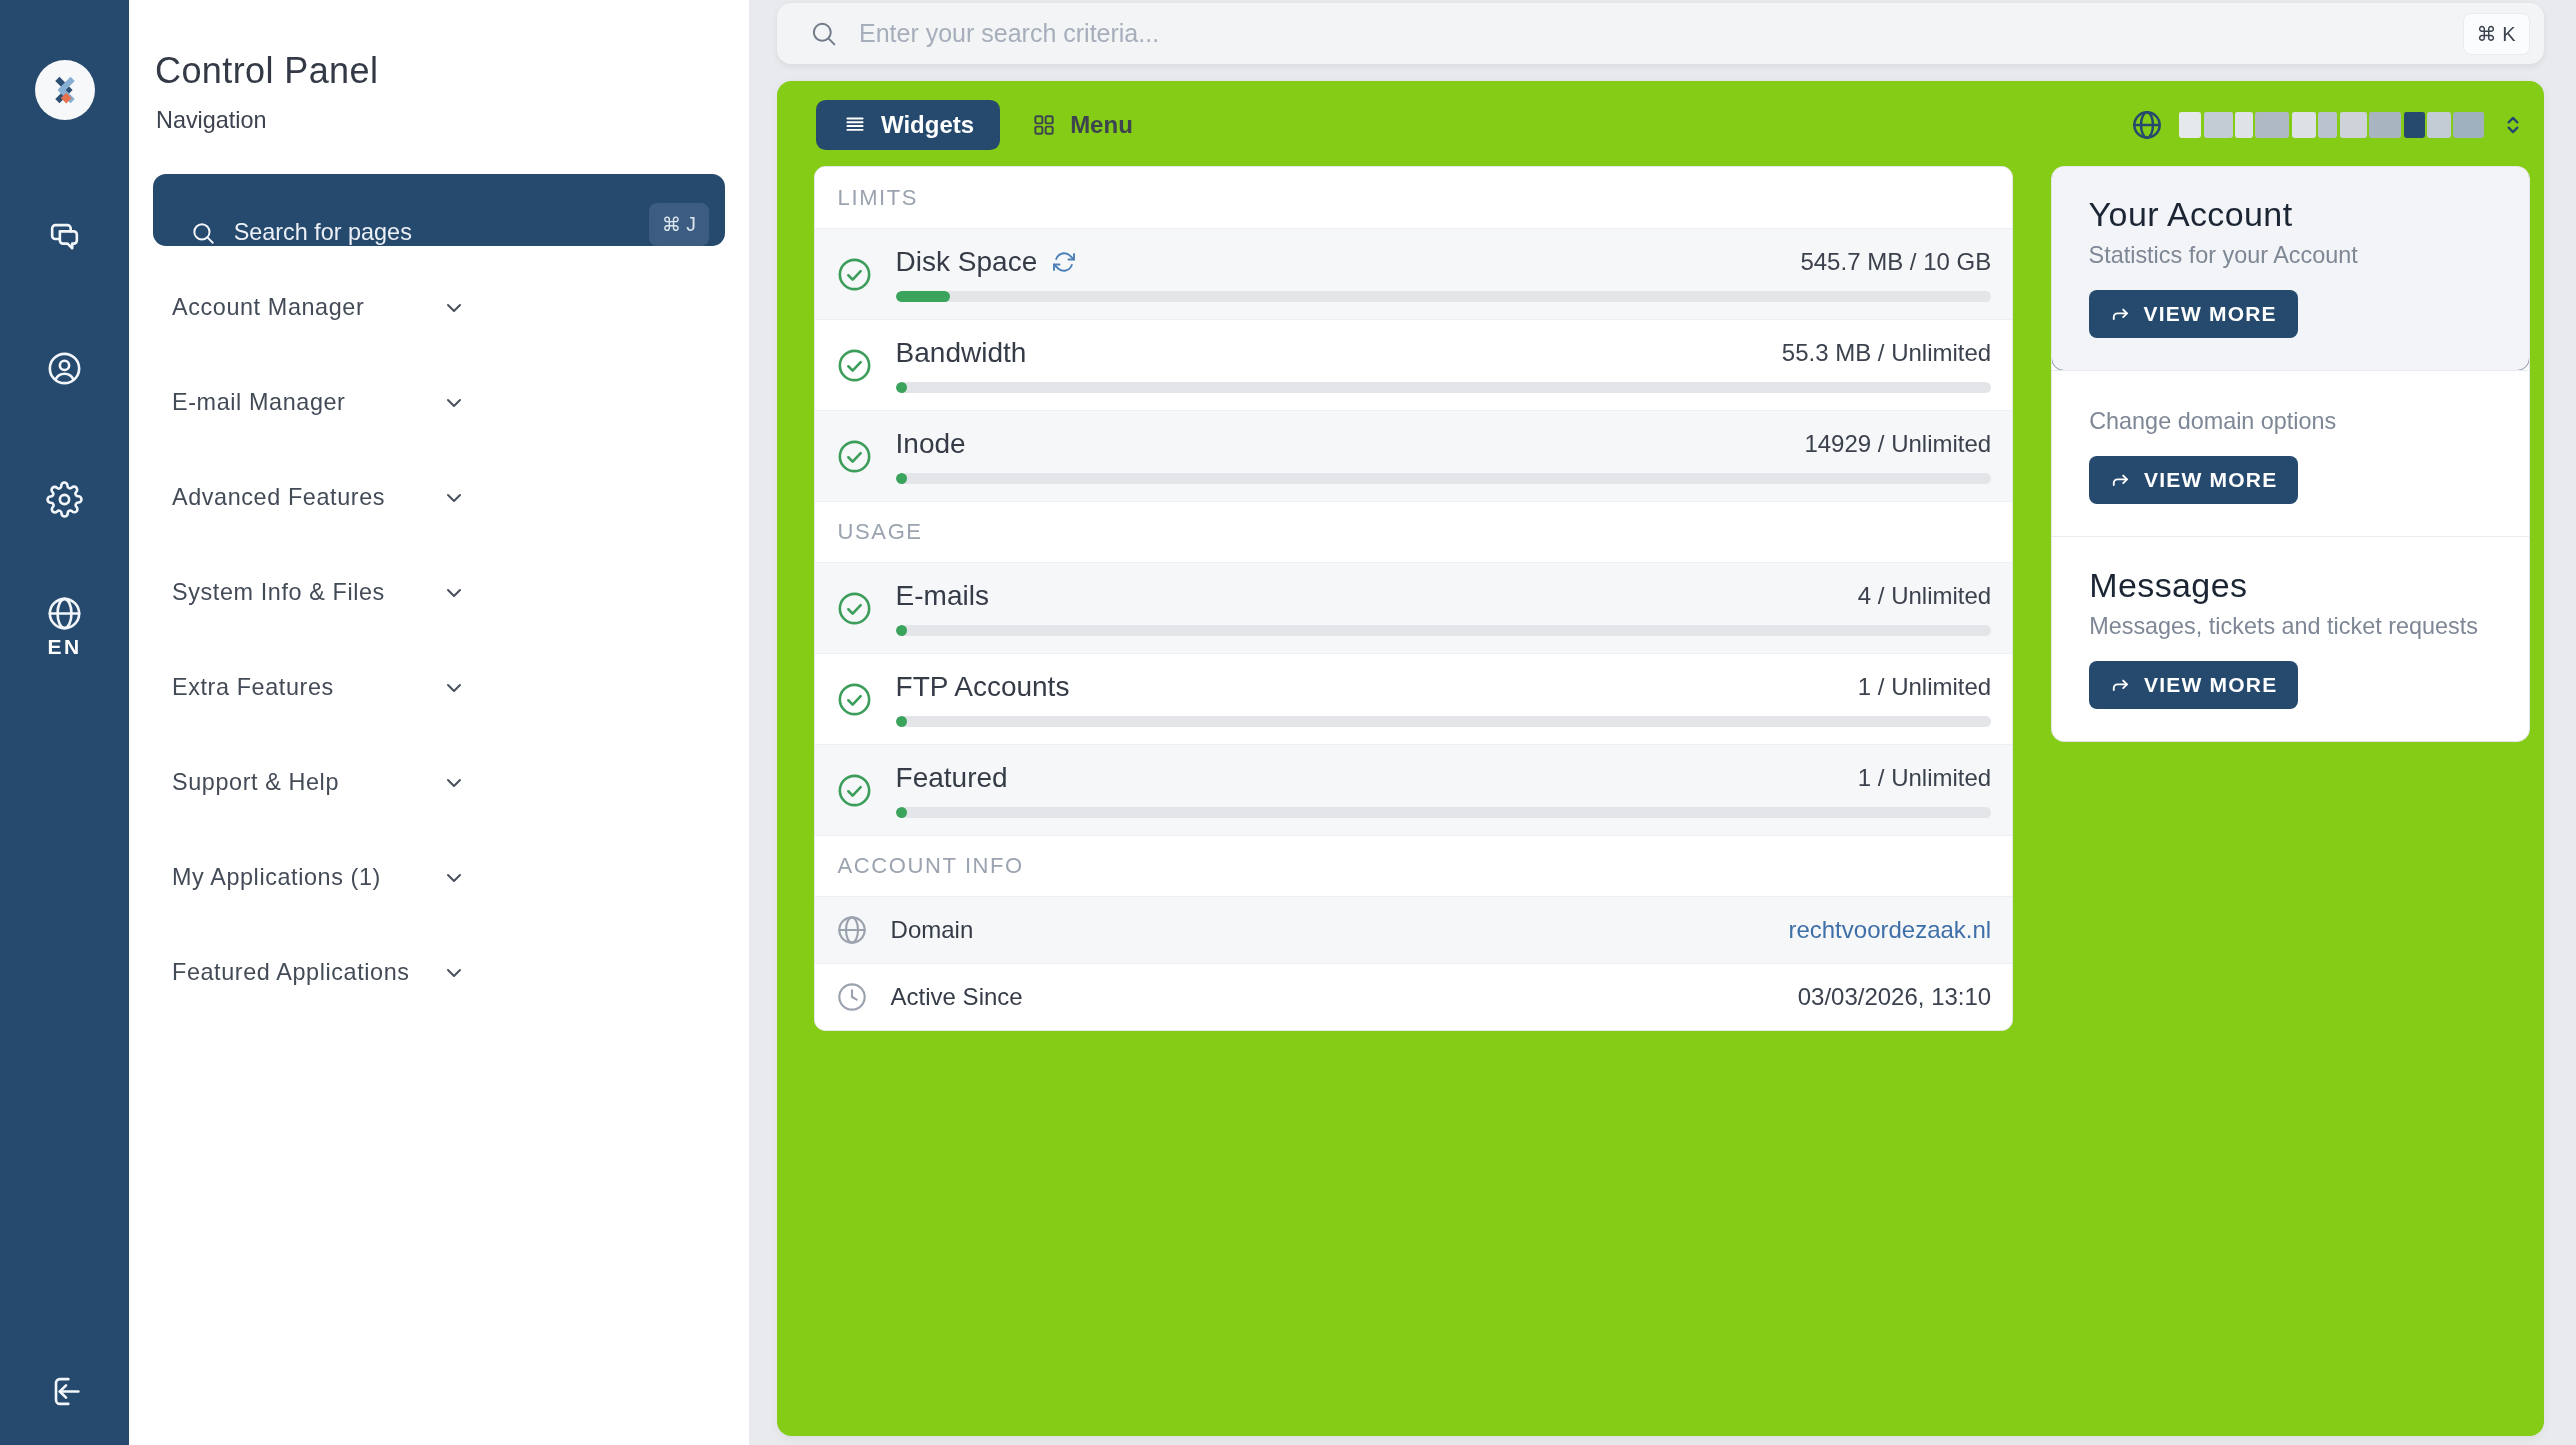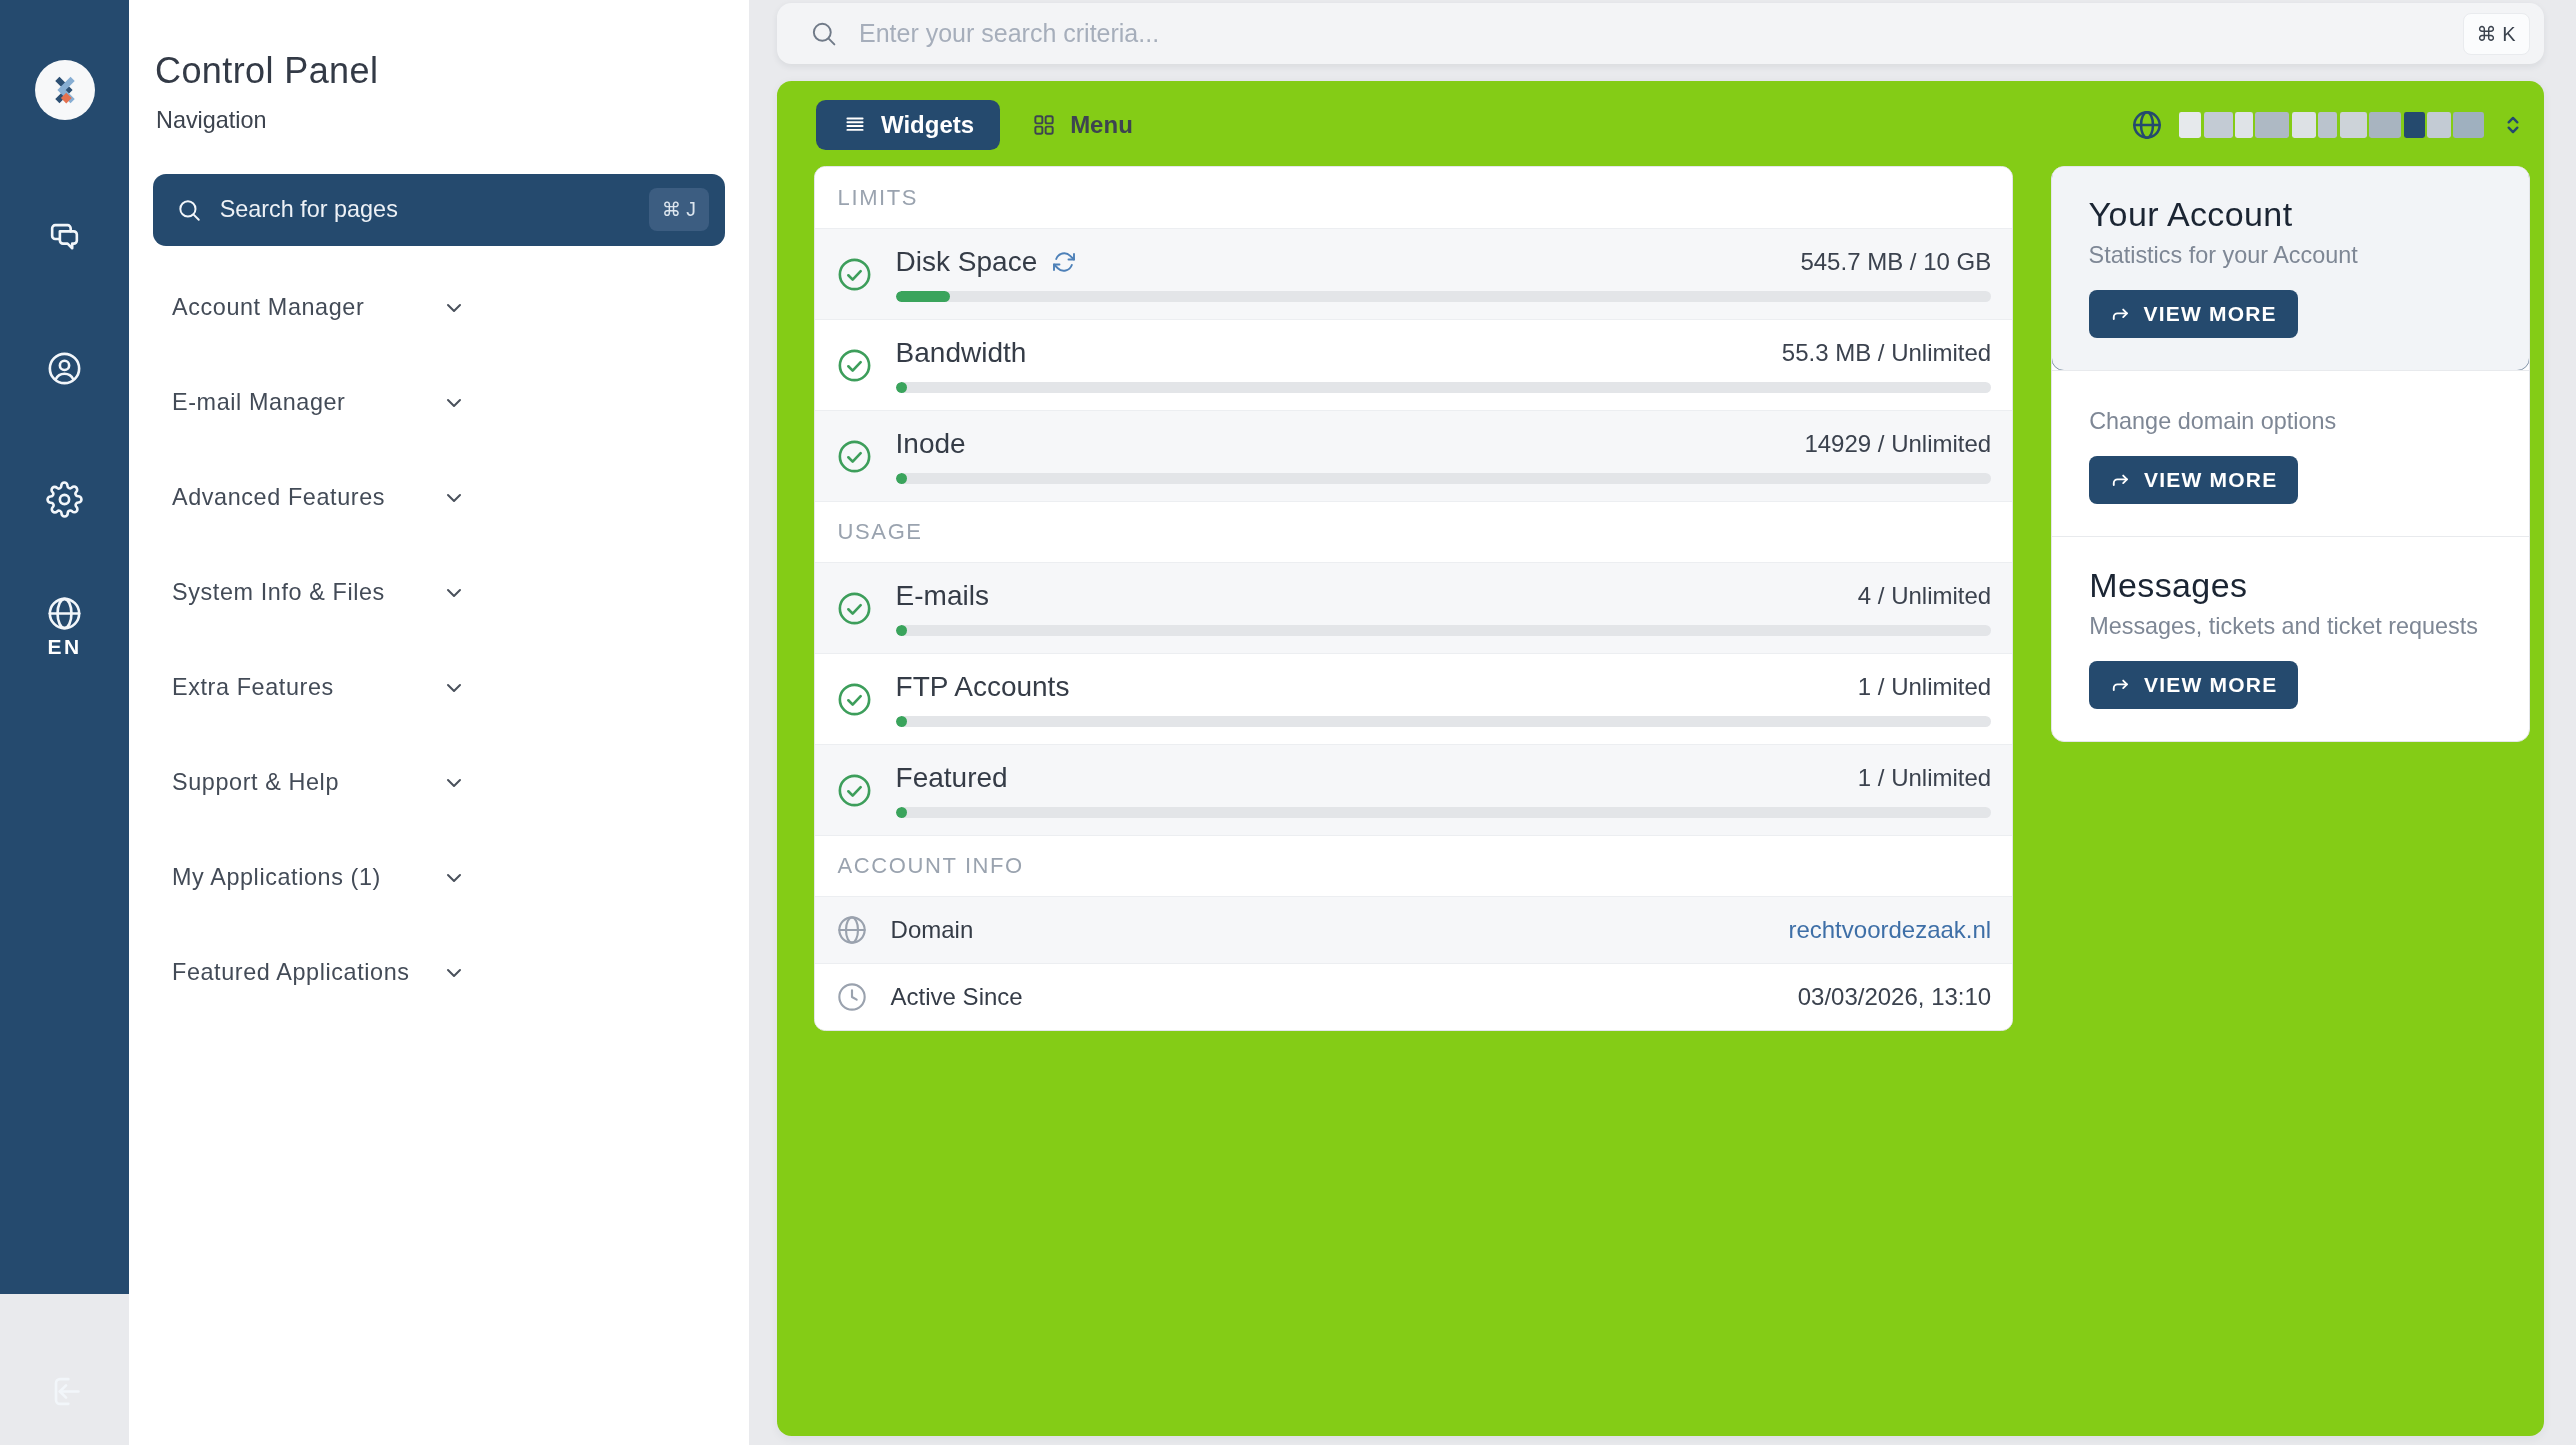--- a/index.html
+++ b/index.html
@@ -8,21 +8,21 @@
     background:#e9eaed;
     font-family:"Liberation Sans","DejaVu Sans",sans-serif;
     color:#343b47;
     overflow:hidden;
     position:relative;
   }
   svg { display:block; }
 
   
   .rail {
-    position:absolute; left:0; top:0; width:129px; height:1294px;
+    position:absolute; left:0; top:0; width:129px; height:1445px;
     background:#254a6e; z-index:3;
   }
   .rail-logo {
     position:absolute; left:35px; top:60px; width:60px; height:60px;
     background:#f7f8f9; border-radius:50%;
     display:flex; align-items:center; justify-content:center;
   }
   .rail-icon {
     position:absolute; left:0; width:129px; height:48px;
     display:flex; align-items:center; justify-content:center;
@@ -35,21 +35,21 @@
 
   
   .sidebar {
     position:absolute; left:129px; top:0; width:620px; height:1445px;
     background:#ffffff; z-index:2;
   }
   .sb-title { margin:50px 0 0 26px; font-size:36px; font-weight:500; color:#333a46; letter-spacing:0.4px; }
   .sb-sub   { margin:14.5px 0 0 27px; font-size:23.4px; color:#3c434e; }
   .sb-search {
     margin:40px 24px 0 24px; height:72px; background:#254a6e; border-radius:13px;
-    display:flex; align-items:center; padding:0 16px 0 23px; cursor:text;
+    display:flex; align-items:flex-end; padding:0 16px 0 37px; cursor:text;
   }
   .sb-search-ph { margin-left:17.7px; font-size:23.4px; color:#edf1f6; flex:1; }
   .kbd-j {
     background:#3c5d81; border-radius:8px; padding:9.7px 13px;
     font-size:19.3px; color:#dde6ef;
   }
   .sb-nav { margin-top:14.5px; }
   .sb-item {
     height:95px; display:flex; align-items:center;
     padding:0 37px 0 43px; cursor:pointer;

